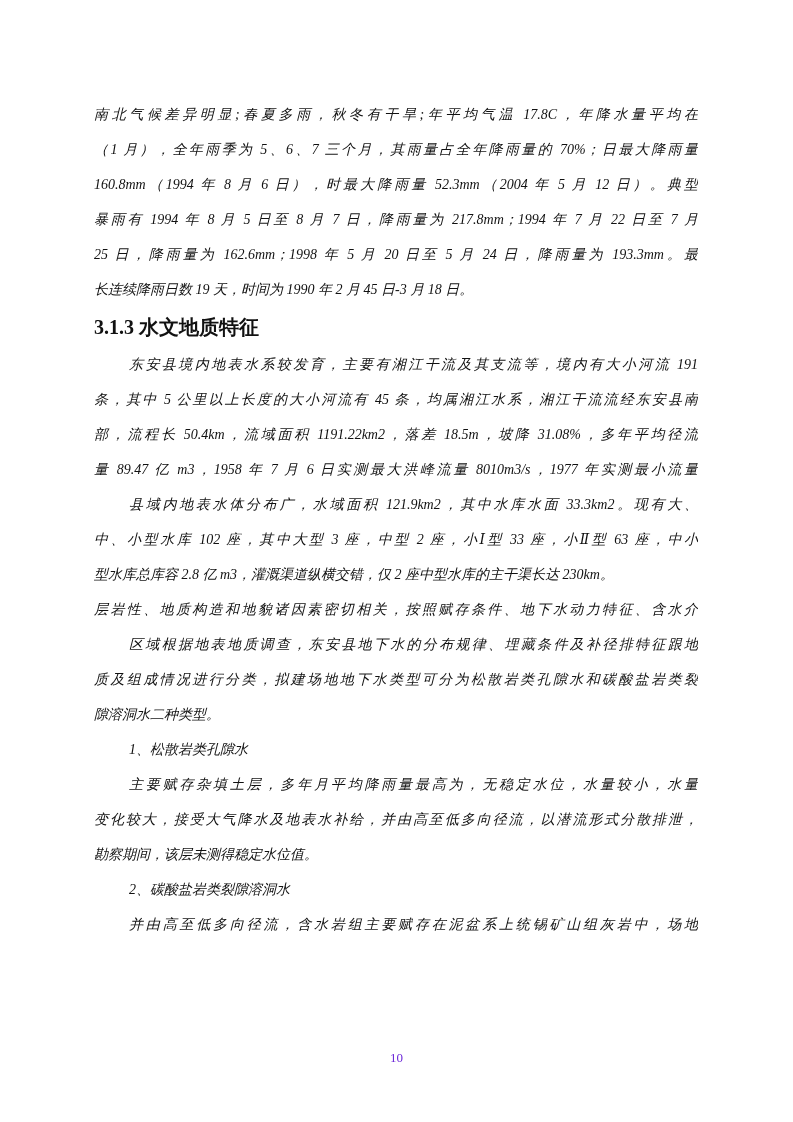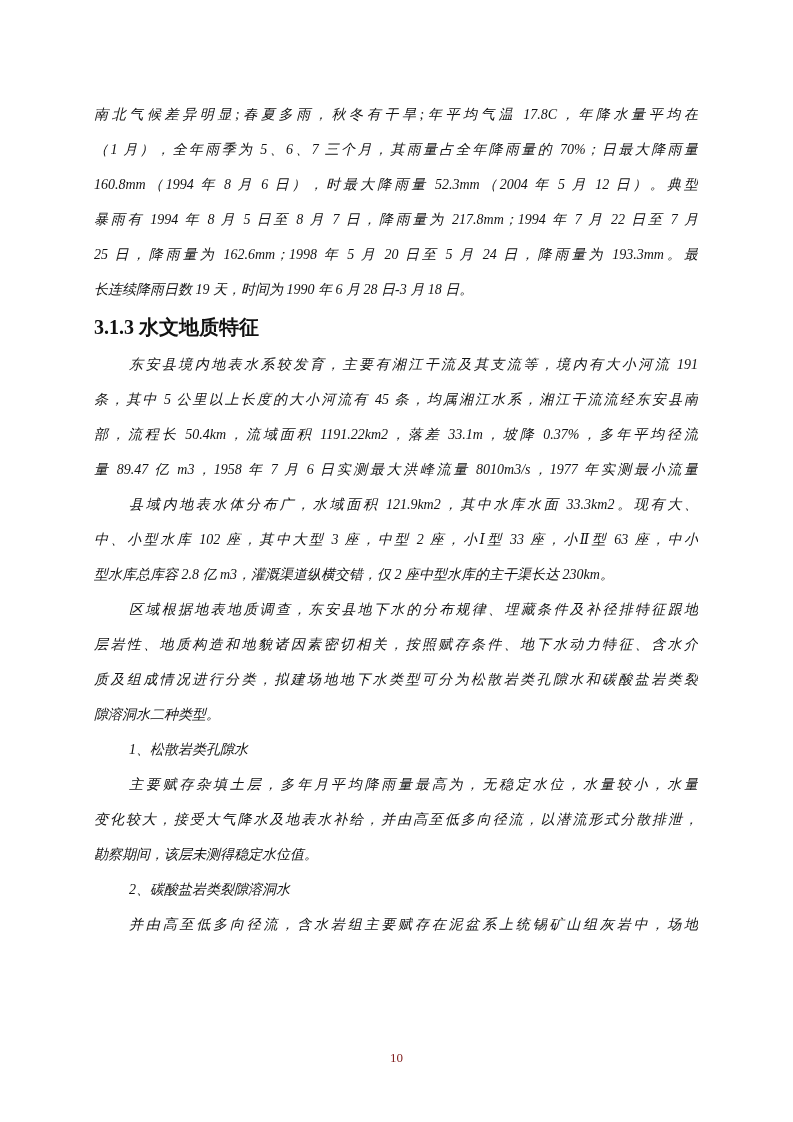--- a/index.html
+++ b/index.html
@@ -48,56 +48,56 @@
     text-align: right;
     text-align-last: left;
   }
   .page-footer {
     position: absolute;
     left: 0;
     top: 1050px;
     width: 100%;
     text-align: center;
     font-size: 13px;
-    color: #7f1d1d;
+    color: #6d28d9;
   }
 </style>
 </head>
 <body>
 
 <div class="sheet">
   <div class="content">
 
     <div>
       <div class="ln">南北气候差异明显;春夏多雨，秋冬有干旱;年平均气温 17.8C，年降水量平均在</div>
       <div class="ln">（1 月），全年雨季为 5、6、7 三个月，其雨量占全年降雨量的 70%；日最大降雨量</div>
       <div class="ln">160.8mm（1994 年 8 月 6 日），时最大降雨量 52.3mm（2004 年 5 月 12 日）。典型</div>
       <div class="ln">暴雨有 1994 年 8 月 5 日至 8 月 7 日，降雨量为 217.8mm；1994 年 7 月 22 日至 7 月</div>
       <div class="ln">25 日，降雨量为 162.6mm；1998 年 5 月 20 日至 5 月 24 日，降雨量为 193.3mm。最</div>
-      <div class="ln ln-last">长连续降雨日数 19 天，时间为 1990 年 6 月 28 日-3 月 18 日。</div>
+      <div class="ln ln-last">长连续降雨日数 19 天，时间为 1990 年 2 月 45 日-3 月 18 日。</div>
     </div>
 
     <div class="heading">3.1.3 水文地质特征</div>
 
     <div>
       <div class="ln indent">东安县境内地表水系较发育，主要有湘江干流及其支流等，境内有大小河流 191</div>
       <div class="ln">条，其中 5 公里以上长度的大小河流有 45 条，均属湘江水系，湘江干流流经东安县南</div>
-      <div class="ln">部，流程长 50.4km，流域面积 1191.22km2，落差 33.1m，坡降 0.37%，多年平均径流</div>
+      <div class="ln">部，流程长 50.4km，流域面积 1191.22km2，落差 18.5m，坡降 31.08%，多年平均径流</div>
       <div class="ln">量 89.47 亿 m3，1958 年 7 月 6 日实测最大洪峰流量 8010m3/s，1977 年实测最小流量</div>
     </div>
 
     <div>
       <div class="ln indent">县域内地表水体分布广，水域面积 121.9km2，其中水库水面 33.3km2。现有大、</div>
       <div class="ln">中、小型水库 102 座，其中大型 3 座，中型 2 座，小Ⅰ型 33 座，小Ⅱ型 63 座，中小</div>
       <div class="ln ln-last">型水库总库容 2.8 亿 m3，灌溉渠道纵横交错，仅 2 座中型水库的主干渠长达 230km。</div>
     </div>
 
     <div>
+      <div class="ln">层岩性、地质构造和地貌诸因素密切相关，按照赋存条件、地下水动力特征、含水介</div>
       <div class="ln indent">区域根据地表地质调查，东安县地下水的分布规律、埋藏条件及补径排特征跟地</div>
-      <div class="ln">层岩性、地质构造和地貌诸因素密切相关，按照赋存条件、地下水动力特征、含水介</div>
       <div class="ln">质及组成情况进行分类，拟建场地地下水类型可分为松散岩类孔隙水和碳酸盐岩类裂</div>
       <div class="ln ln-last">隙溶洞水二种类型。</div>
     </div>
 
     <div class="ln ln-last indent">1、松散岩类孔隙水</div>
 
     <div>
       <div class="ln indent">主要赋存杂填土层，多年月平均降雨量最高为，无稳定水位，水量较小，水量</div>
       <div class="ln">变化较大，接受大气降水及地表水补给，并由高至低多向径流，以潜流形式分散排泄，</div>
       <div class="ln ln-last">勘察期间，该层未测得稳定水位值。</div>

